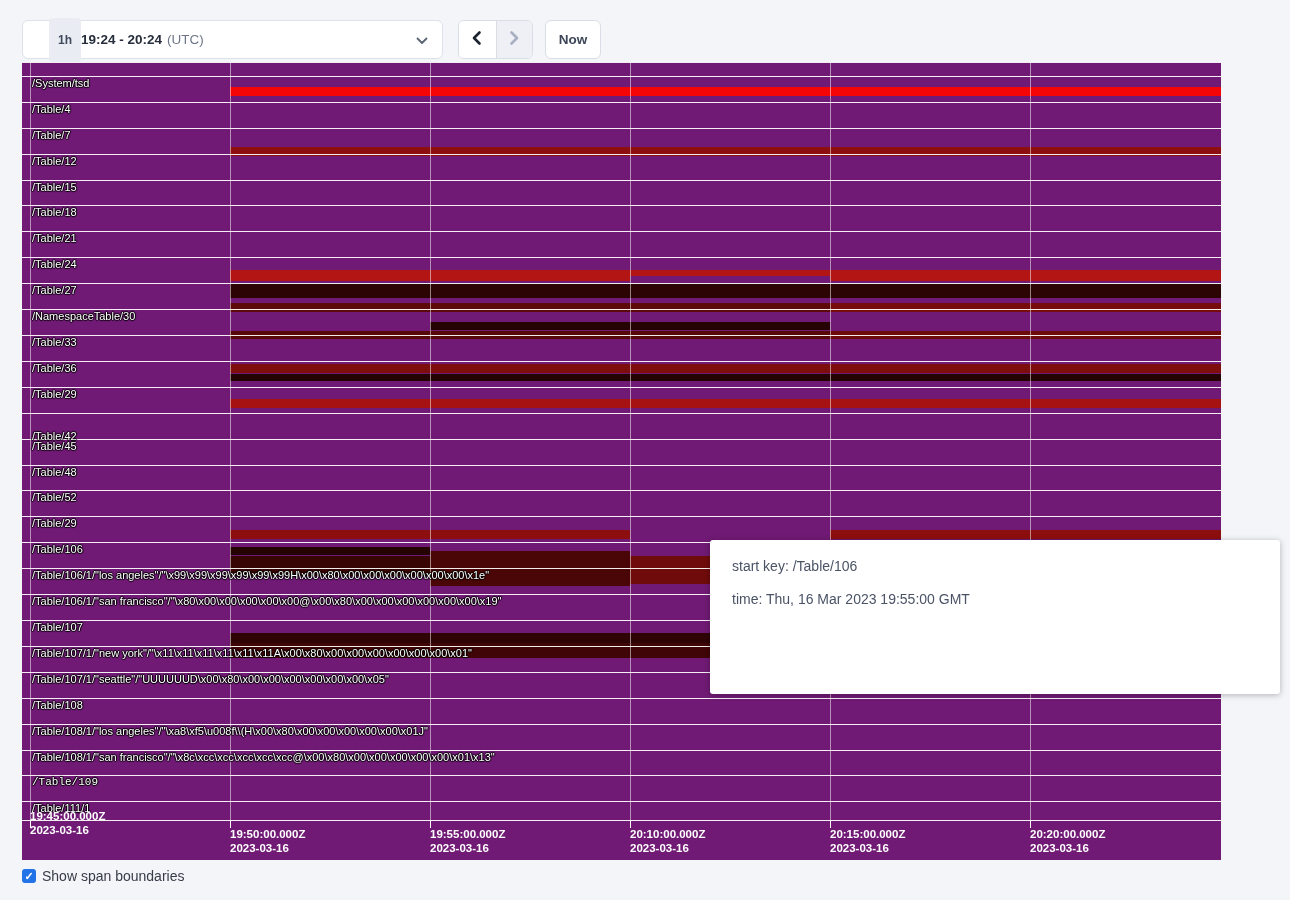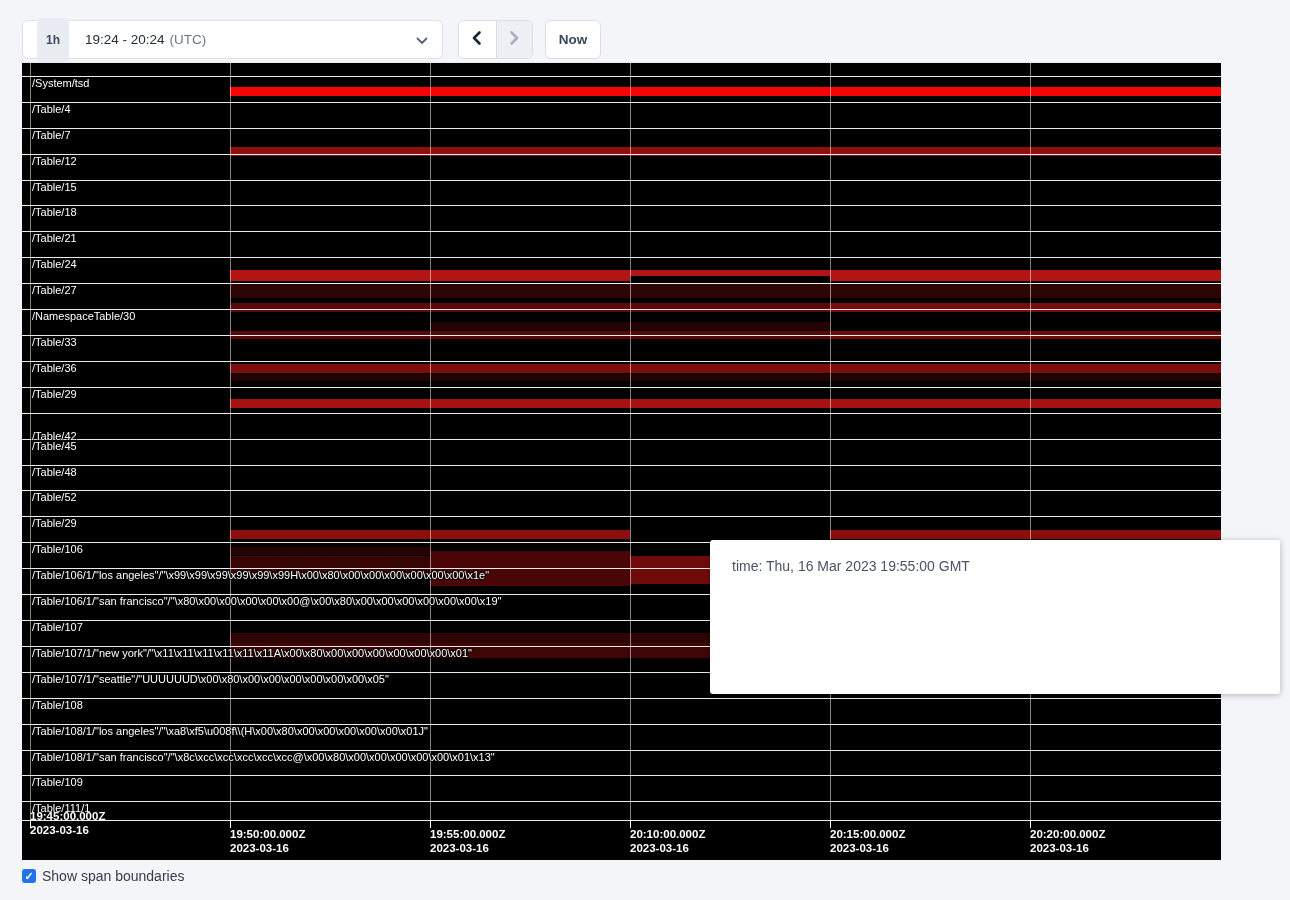--- a/index.html
+++ b/index.html
@@ -12,43 +12,43 @@
   }
 
   
   .time-selector {
     position:absolute; left:22px; top:20px; width:421px; height:39px;
     background:#fff; border:1px solid #dde1ea; border-radius:6px;
     display:flex; align-items:center; padding:0 14px; cursor:pointer;
   }
   .range-badge {
     background:#e9ecf3; color:#404a5e; font-size:12px; font-weight:bold;
-    padding:16px 9px; border-radius:4px; line-height:1;
-  }
-  .range-text { margin-left:16px; font-size:13.5px; font-weight:normal; color:#262d3b; }
+    padding:16px 9px; border-radius:4px; line-height:1;margin-left:12px;
+  }
+  .range-text { margin-left:0; font-size:13.5px; font-weight:bold; color:#262d3b; }
   .range-zone { margin-left:5px; font-size:13.5px; color:#6e7686; }
   .selector-spacer { flex:1; }
   .nav-group {
     position:absolute; left:458px; top:20px; height:39px; width:75px;
     border:1px solid #d9dde6; border-radius:6px; background:#fff;
     display:flex; overflow:hidden;
   }
   .nav-btn { width:50%; display:flex; align-items:center; justify-content:center; cursor:pointer; background:#fff; border:none; padding:0; }
   .nav-btn.next { background:#eef0f5; border-left:1px solid #d9dde6; cursor:default; }
   .now-btn {
     position:absolute; left:545px; top:20px; width:56px; height:39px;
     background:#fff; border:1px solid #d9dde6; border-radius:6px;
     font-family:"Liberation Sans", sans-serif;
     font-size:13.5px; font-weight:bold; color:#3d4558; cursor:pointer;
   }
 
   
   #heatmap {
     position:absolute; left:22px; top:62px; width:1199px; height:798px;
-    background:#000000; overflow:hidden; cursor:crosshair;
+    background:#701a75; overflow:hidden; cursor:crosshair;
   }
   .hm-band   { position:absolute; }
   .hm-hline  { position:absolute; background:rgba(255,255,255,0.92); }
   .hm-vline  { position:absolute; background:rgba(255,255,255,0.50); }
   .hm-tick   { position:absolute; background:#ffffff; }
   .hm-label  {
     position:absolute; transform:translateY(-50%); white-space:nowrap;
     color:#fff; font-size:11px; line-height:12px;
     text-shadow:1px 0 1px #000, -1px 0 1px #000, 0 1px 1px #000, 0 -1px 1px #000;
     z-index:5;
@@ -196,21 +196,21 @@
     <div class="hm-label" style="left: 10px; top: 461px;">/Table/29</div>
     <div class="hm-label" style="left: 10px; top: 487px;">/Table/106</div>
     <div class="hm-label" style="left: 10px; top: 513px;">/Table/106/1/"los angeles"/"\x99\x99\x99\x99\x99\x99H\x00\x80\x00\x00\x00\x00\x00\x00\x1e"</div>
     <div class="hm-label" style="left: 10px; top: 539px;">/Table/106/1/"san francisco"/"\x80\x00\x00\x00\x00\x00@\x00\x80\x00\x00\x00\x00\x00\x00\x19"</div>
     <div class="hm-label" style="left: 10px; top: 565px;">/Table/107</div>
     <div class="hm-label" style="left: 10px; top: 591px;">/Table/107/1/"new york"/"\x11\x11\x11\x11\x11\x11A\x00\x80\x00\x00\x00\x00\x00\x00\x01"</div>
     <div class="hm-label" style="left: 10px; top: 617px;">/Table/107/1/"seattle"/"UUUUUUD\x00\x80\x00\x00\x00\x00\x00\x00\x05"</div>
     <div class="hm-label" style="left: 10px; top: 643px;">/Table/108</div>
     <div class="hm-label" style="left: 10px; top: 669px;">/Table/108/1/"los angeles"/"\xa8\xf5\u008f\\(H\x00\x80\x00\x00\x00\x00\x00\x01J"</div>
     <div class="hm-label" style="left: 10px; top: 695px;">/Table/108/1/"san francisco"/"\x8c\xcc\xcc\xcc\xcc\xcc@\x00\x80\x00\x00\x00\x00\x00\x01\x13"</div>
-    <div class="hm-label" style="left: 10px; top: 720px;">/Table/109</div>
+    <div class="hm-label" style="left: 10px; top: 720px; font-family: Liberation Mono, monospace;">/Table/109</div>
     <div class="hm-label" style="left: 10px; top: 746px;">/Table/111/1</div>
     <div class="hm-axis" style="left: 8px; top: 747px;">
       <div>19:45:00.000Z</div>
       <div>2023-03-16</div>
     </div>
     <div class="hm-axis" style="left: 208px; top: 765px;">
       <div>19:50:00.000Z</div>
       <div>2023-03-16</div>
     </div>
     <div class="hm-axis" style="left: 408px; top: 765px;">
@@ -225,19 +225,20 @@
       <div>20:15:00.000Z</div>
       <div>2023-03-16</div>
     </div>
     <div class="hm-axis" style="left: 1008px; top: 765px;">
       <div>20:20:00.000Z</div>
       <div>2023-03-16</div>
     </div>
   </div>
 
 <div class="hover-tooltip">
+  <div class="tt-line">start key: /Table/106</div>
   <div class="tt-line">time: Thu, 16 Mar 2023 19:55:00 GMT</div>
 </div>
 
 <div class="footer-row">
   <span class="checkbox">✓</span>
   <span>Show span boundaries</span>
 </div>
 
 </body></html>

